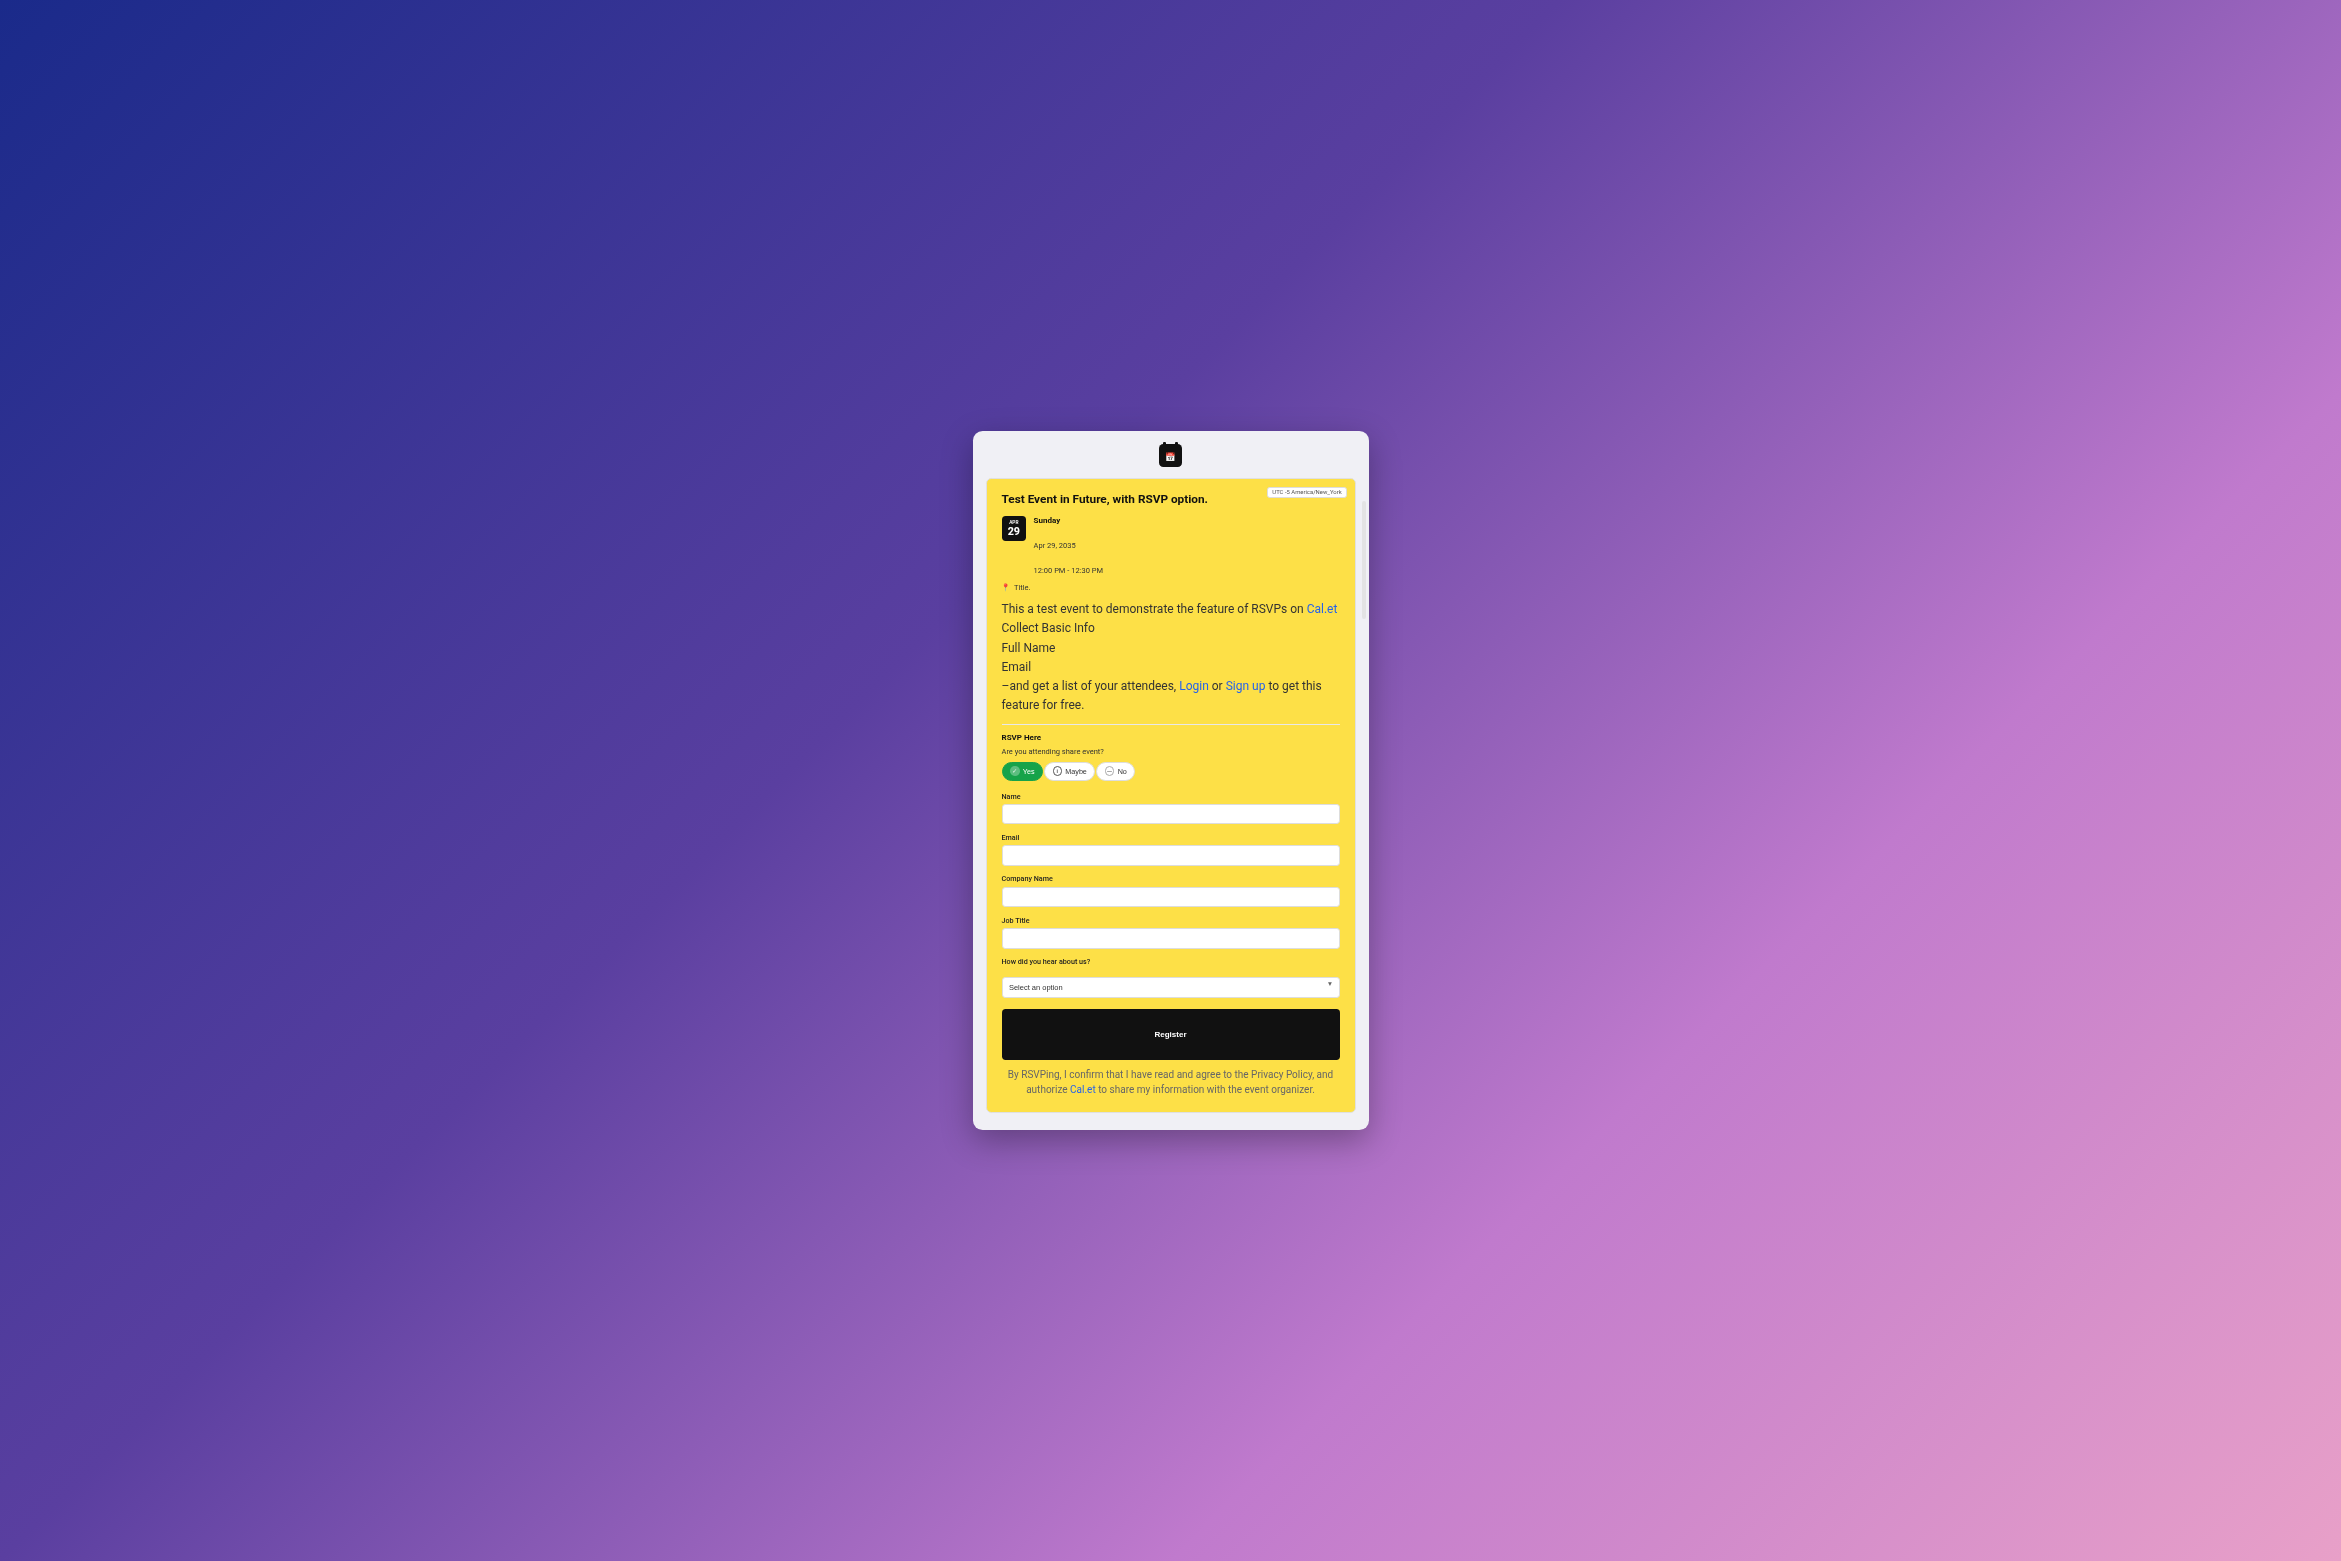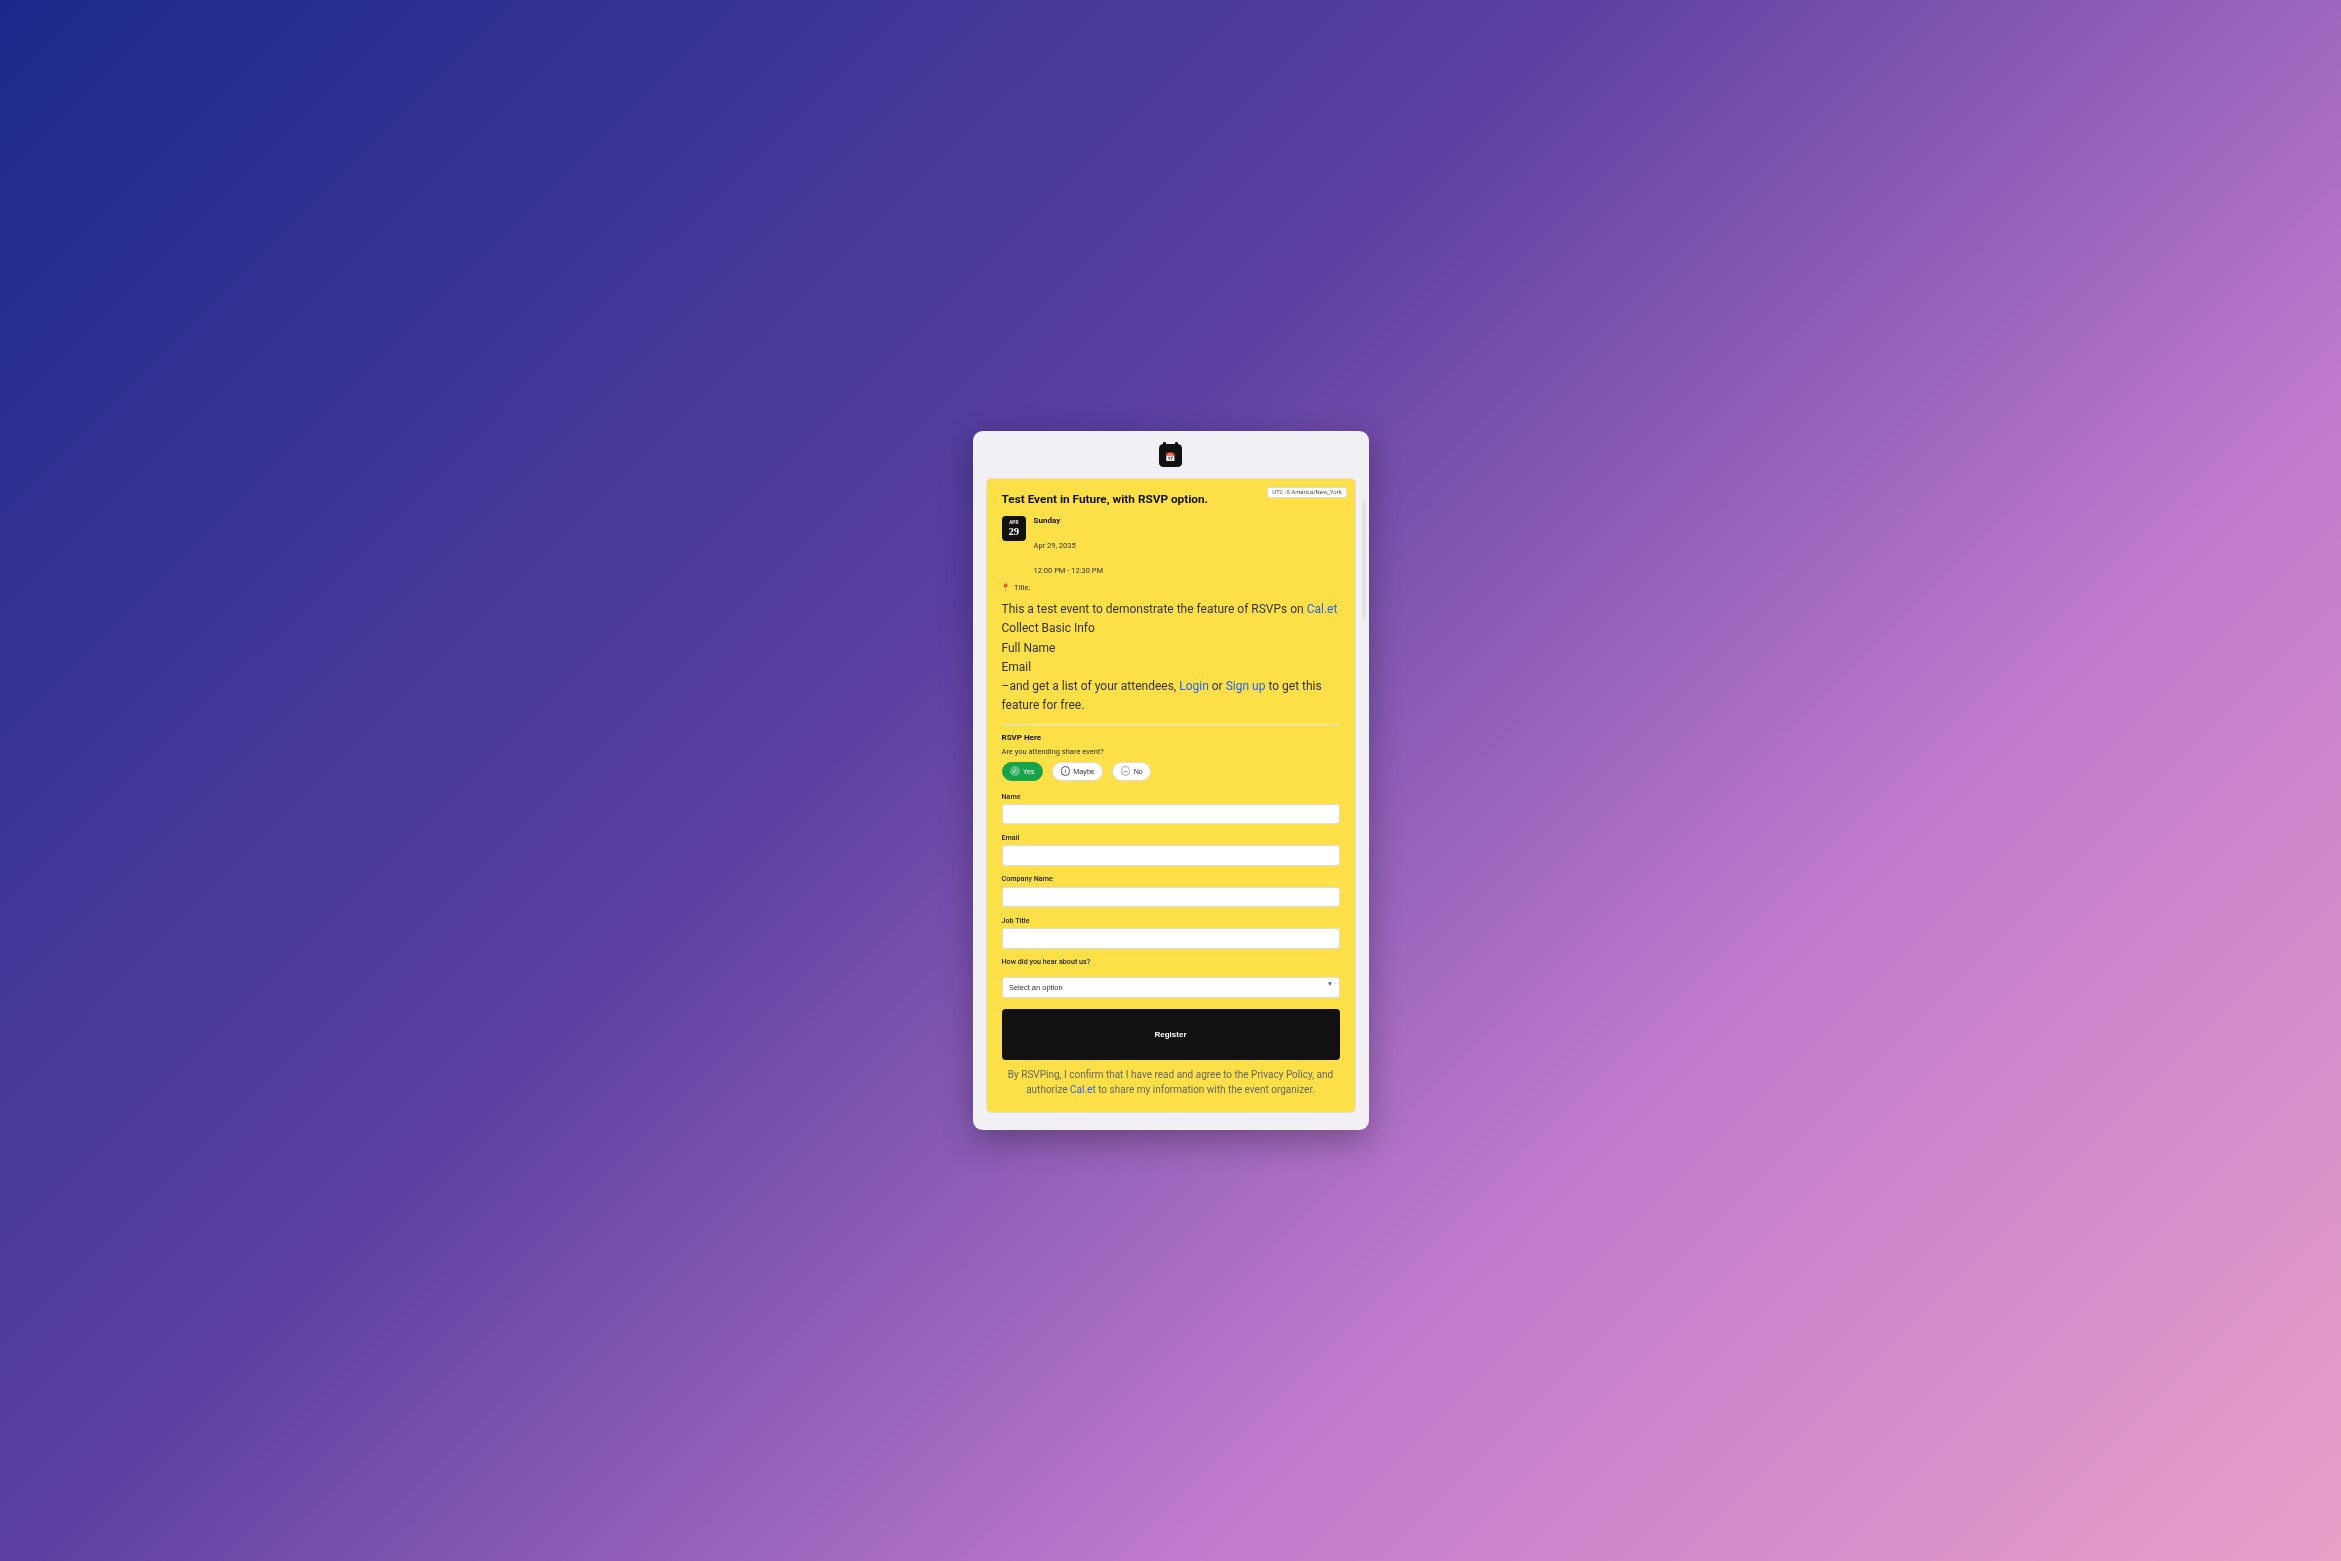--- a/index.html
+++ b/index.html
@@ -131,21 +131,20 @@
       width: 100%;
       padding-top: 2.7px;
       line-height: 1;
     }
 
     .calendar-icon-day {
       color: white;
       font-size: 10.7px;
       font-weight: 800;
       line-height: 1.1;
-      font-family: Liberation Serif, serif;
     }
 
     .event-date-info {
       display: flex;
       flex-direction: column;
       gap: 16px;
     }
 
     .event-day-name {
       font-weight: 700;
@@ -203,21 +202,21 @@
     }
 
     .attending-label {
       font-size: 7.5px;
       color: #333;
       margin-bottom: 5.4px;
     }
 
     .attendance-options {
       display: flex;
-      gap: 9px;
+      gap: 1px;
       margin-bottom: 11px;
     }
 
     .attendance-btn {
       display: flex;
       align-items: center;
       gap: 3.2px;
       padding: 3.7px 7.5px;
       border-radius: 10.7px;
       border: 0.8px solid #ddd;

